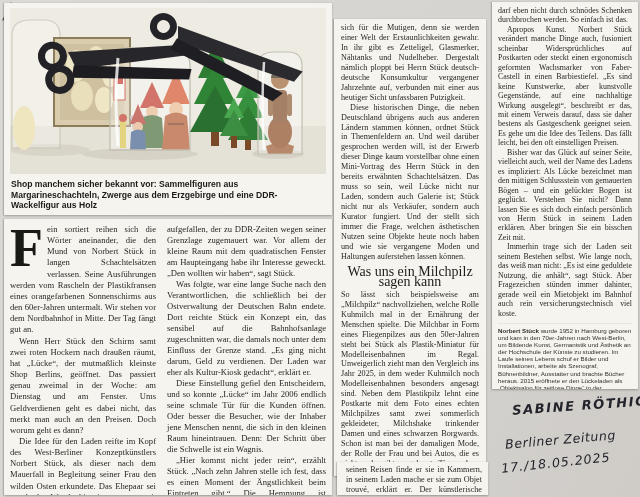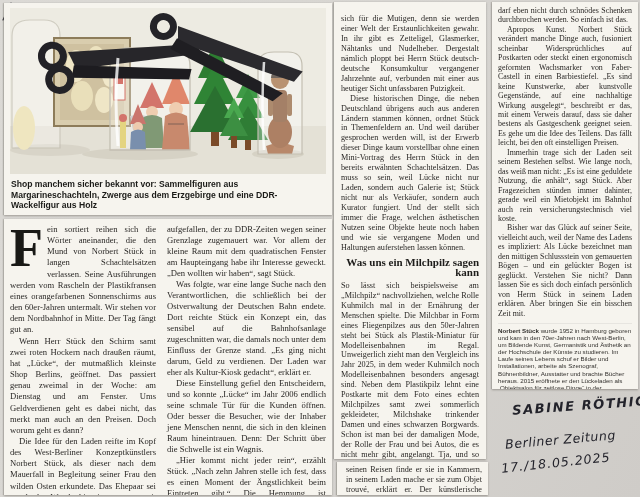--- a/index.html
+++ b/index.html
@@ -26,23 +26,23 @@
   .bodytext{color:#2a2826;text-align:justify;hyphens:auto;-webkit-hyphens:auto;}
   .bodytext p{margin:0;}
   .bodytext p.ind{text-indent:9px;}
   .cols-piece{left:4px;top:219px;width:328px;height:276px;box-sizing:border-box;padding:5px 6px;display:flex;gap:11px;}
   .c1{width:146px;font-size:8.6px;line-height:11.15px;}
   .c2{flex:1;font-size:8.6px;line-height:11px;}
   .dropcap{
     float:left;font-weight:bold;font-size:54px;line-height:44px;
     padding:2px 4px 0 0;color:#191916;
   }
-  .col3-piece{left:334px;top:2px;width:152px;height:457px;box-sizing:border-box;padding:12px 7px;font-size:8.2px;line-height:9.95px;}
+  .col3-piece{left:334px;top:19px;width:152px;height:457px;box-sizing:border-box;padding:4px 7px;font-size:8.2px;line-height:9.95px;}
   .subhead{
-    font-weight:bold;text-align:right;font-size:11px;
+    font-weight:normal;text-align:center;font-size:14px;
     margin:5px 0 3px 0 !important;text-indent:0 !important;color:#1d1c1a;
   }
   .col3b-piece{left:337px;top:462px;width:151px;height:33px;box-sizing:border-box;padding:3px 6px 2px 9px;font-size:8.2px;line-height:9.8px;}
   .col4-piece{left:492px;top:2px;width:146px;height:387px;box-sizing:border-box;padding:4px 6px;font-size:7.9px;line-height:9.45px;}
   .bio{
     font-family:"Liberation Sans","DejaVu Sans",sans-serif;
     font-size:6.2px;line-height:7.1px;color:#33312e;text-align:left;
     margin-top:5px;border-top:1px solid rgba(0,0,0,.06);padding-top:3px;
   }
   .bio-name{font-weight:bold;}
@@ -197,22 +197,22 @@
     <p>So lässt sich beispielsweise am „Milchpilz“ nachvollziehen, welche Rolle Kuhmilch mal in der Ernährung der Menschen spielte. Die Milchbar in Form eines Fliegenpilzes aus den 50er-Jahren steht bei Stück als Plastik-Miniatur für Modelleisenbahnen im Regal. Unweigerlich zieht man den Vergleich ins Jahr 2025, in dem weder Kuhmilch noch Modelleisenbahnen besonders angesagt sind. Neben dem Plastikpilz lehnt eine Postkarte mit dem Foto eines echten Milchpilzes samt zwei sommerlich gekleideter, Milchshake trinkender Damen und eines schwarzen Borgwards. Schon ist man bei der damaligen Mode, der Rolle der Frau und bei Autos, die es nicht mehr gibt, angelangt. Tja, und so geht es immer weiter. Je nachdem, wieviel Zeit man zum Verweilen im Lückeladen hat.</p>
 
   </div>
   <div class="piece col3b-piece bodytext">
     <p>seinen Reisen finde er sie in Kammern, in seinem Laden mache er sie zum Objet trouvé, erklärt er. Der künstlerische Prozess</p>
   </div>
 
   <div class="piece col4-piece bodytext">
     <p>darf eben nicht durch schnödes Schenken durchbrochen werden. So einfach ist das.</p>
     <p class="ind">Apropos Kunst. Norbert Stück verändert manche Dinge auch, fusioniert scheinbar Widersprüchliches auf Postkarten oder steckt einen ergonomisch geformten Wachsmarker von Faber-Castell in einen Barbiestiefel. „Es sind keine Kunstwerke, aber kunstvolle Gegenstände, auf eine nachhaltige Wirkung ausgelegt“, beschreibt er das, mit einem Verweis darauf, dass sie daher bestens als Gastgeschenk geeignet seien. Es gehe um die Idee des Teilens. Das fällt leicht, bei den oft einstelligen Preisen.</p>
+    <p class="ind">Bisher war das Glück auf seiner Seite, vielleicht auch, weil der Name des Ladens es impliziert: Als Lücke bezeichnet man den mittigen Schlussstein von gemauerten Bögen – und ein gelückter Bogen ist geglückt. Verstehen Sie nicht? Dann lassen Sie es sich doch einfach persönlich von Herrn Stück in seinem Laden erklären. Aber bringen Sie ein bisschen Zeit mit.</p>
     <p class="ind">Immerhin trage sich der Laden seit seinem Bestehen selbst. Wie lange noch, das weiß man nicht: „Es ist eine geduldete Nutzung, die anhält“, sagt Stück. Aber Fragezeichen stünden immer dahinter, gerade weil ein Mietobjekt im Bahnhof auch rein versicherungstechnisch viel koste.</p>
-    <p class="ind">Bisher war das Glück auf seiner Seite, vielleicht auch, weil der Name des Ladens es impliziert: Als Lücke bezeichnet man den mittigen Schlussstein von gemauerten Bögen – und ein gelückter Bogen ist geglückt. Verstehen Sie nicht? Dann lassen Sie es sich doch einfach persönlich von Herrn Stück in seinem Laden erklären. Aber bringen Sie ein bisschen Zeit mit.</p>
     <div class="bio"><span class="bio-name">Norbert Stück</span><span> wurde 1952 in Hamburg geboren und kam in den 70er-Jahren nach West-Berlin, um Bildende Kunst, Germanistik und Ästhetik an der Hochschule der Künste zu studieren. Im Laufe seines Lebens schuf er Bilder und Installationen, arbeite als Szenograf, Bühnenbildner, Ausstatter und brachte Bücher heraus. 2015 eröffnete er den Lückeladen als „Objektsalon für zeitlose Dinge“ in der Invalidenstraße 20 in 10115 Berlin. Dort trifft man ihn dienstags und mittwochs von 11 bis 18 Uhr an. Norbert Stück lebt mit seiner Frau in Berlin-Wedding.</span></div>
   </div>
 
   <div class="hand hand-author">SABINE RÖTHIG</div>
   <div class="hand hand-pub">Berliner Zeitung</div>
   <div class="hand hand-date">17./18.05.2025</div>
 
 </div>
 
 </body></html>

